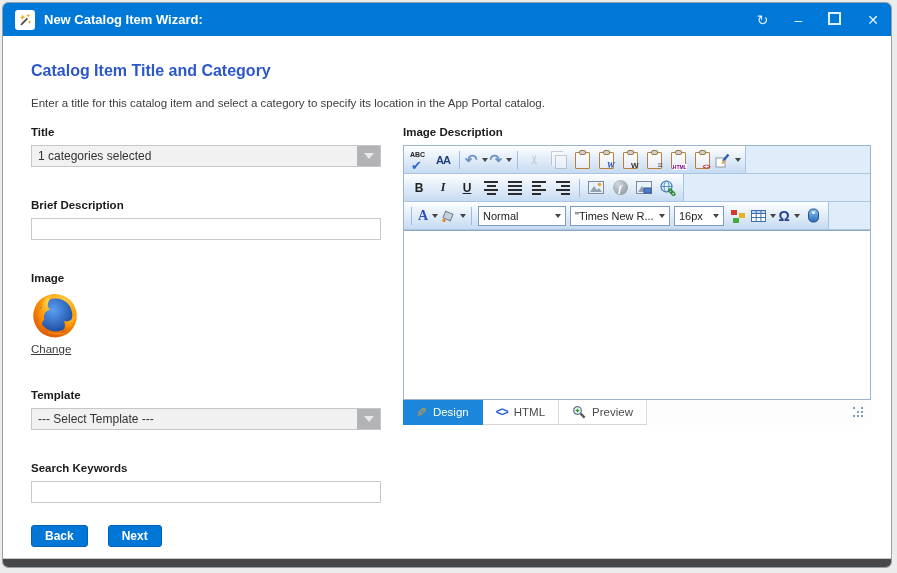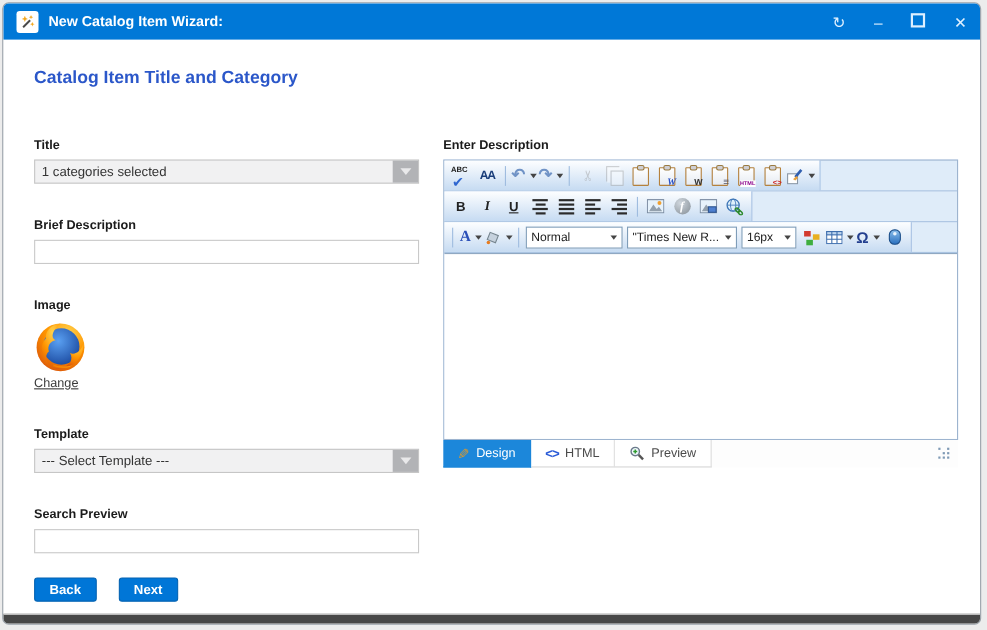--- a/index.html
+++ b/index.html
@@ -122,21 +122,21 @@
     <span class="wtitle">New Catalog Item Wizard:</span>
     <span class="wctl">↻</span>
     <span class="wctl">–</span>
     <span class="wctl"><span class="maxglyph"></span></span>
     <span class="wctl">✕</span>
   </div>
 
   <div class="cbody">
     <h1>Catalog Item Title and Category</h1>
     <p class="intro">
-      <br>
+      <span>Enter a title for this catalog item and select a category to specify its location in the App Portal catalog.</span><br>
     </p>
 
     <div class="cols">
 
       <div class="leftcol">
         <div class="lbl first">Title</div>
 
         <div class="sel">
           <span class="selval">1 categories selected</span>
           <span class="selbtn">
@@ -169,26 +169,26 @@
         <a class="changelink">Change</a>
 
         <div class="lbl">Template</div>
         <div class="sel">
           <span class="selval">--- Select Template ---</span>
           <span class="selbtn">
                 <i class="tri"></i>
               </span>
         </div>
 
-        <div class="lbl">Search Preview</div>
+        <div class="lbl">Search Keywords</div>
         <input class="txt" type="text" value="" style="">
       </div>
 
       <div class="rightcol">
-        <div class="lbl first">Enter Description</div>
+        <div class="lbl first">Image Description</div>
 
         <div class="editor">
 
           <div class="tbrow">
             <div class="strip">
               <span class="tb">
                 <span class="spell">
                   <span class="abc">ABC</span>
                   <span class="chk">✔</span>
                 </span>

